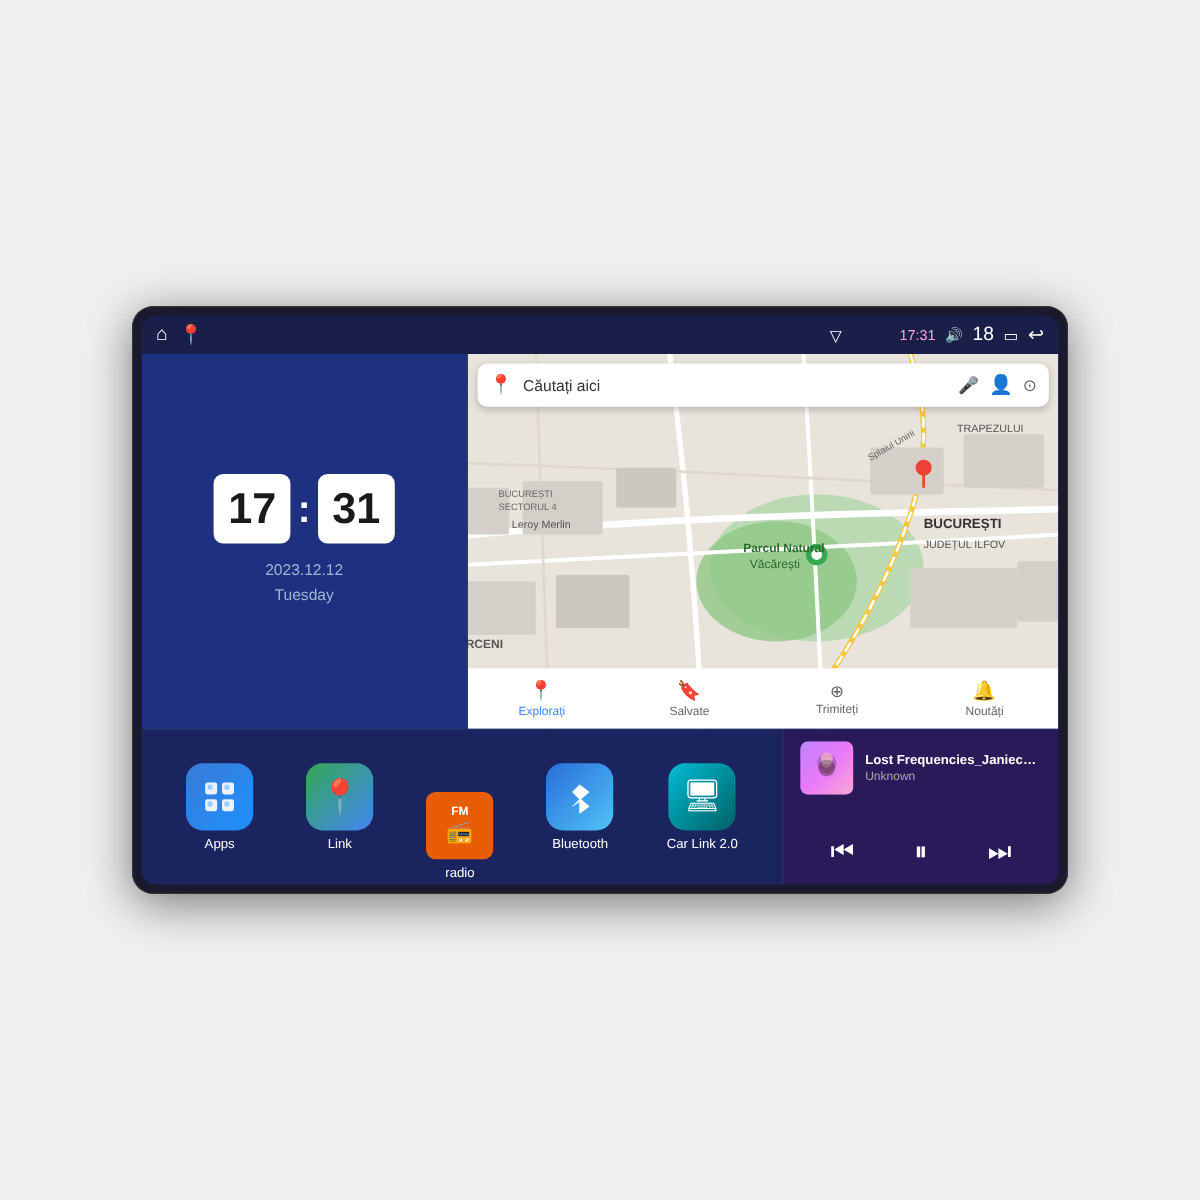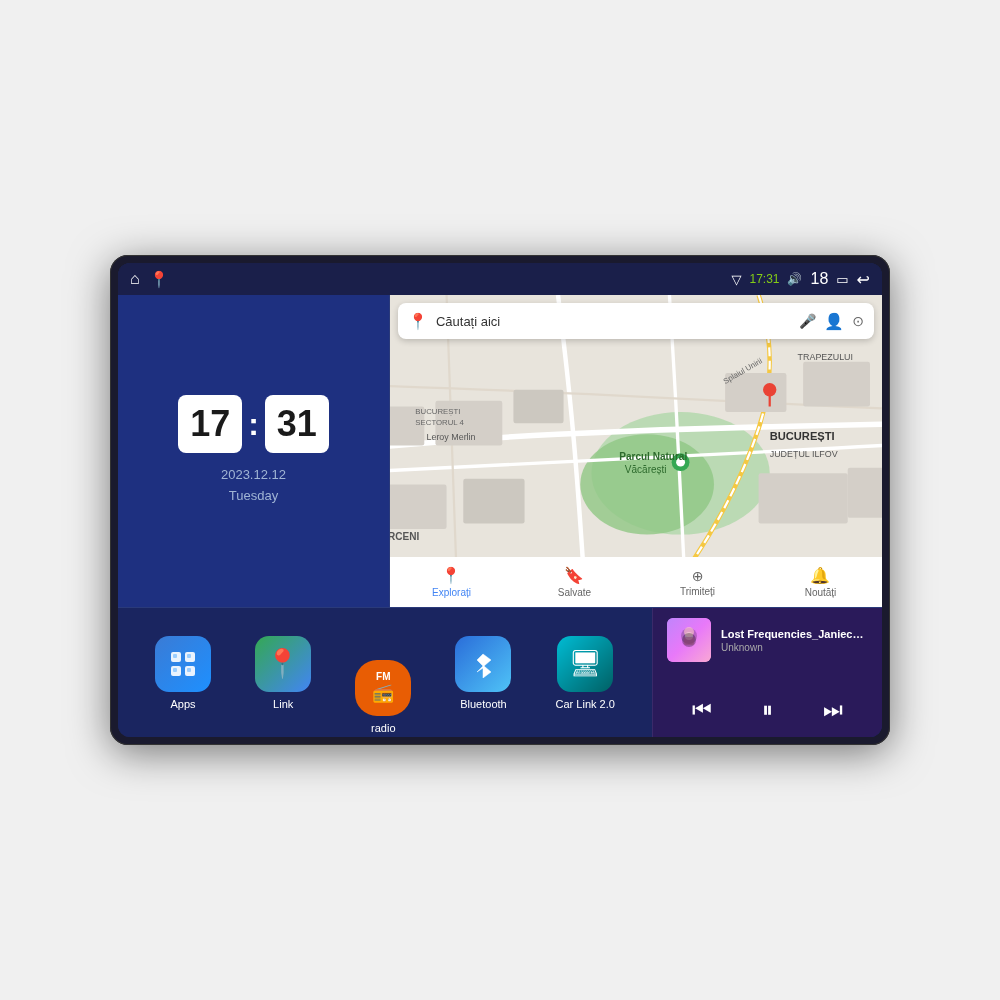--- a/index.html
+++ b/index.html
@@ -49,23 +49,24 @@
       gap: 10px;
     }
     .status-bar-right {
       display: flex;
       align-items: center;
       gap: 8px;
       font-size: 12px;
       color: #fff;
     }
     .status-time {
-      color: #84cc16;
+      color: #f9a8d4;
       font-size: 12px;
       font-weight: 500;
+      margin-left: 40px;
     }
 
     
     .main-content {
       flex: 1;
       display: flex;
       flex-direction: column;
       overflow: hidden;
     }
 
@@ -455,21 +456,21 @@
           </div>
 
           <div class="app-icon-item">
             <div class="app-icon-circle icon-maps">
               <span style="font-size:28px;">📍</span>
             </div>
             <span class="app-icon-label">Link</span>
           </div>
 
           <div class="app-icon-item">
-            <div class="app-icon-circle icon-radio" style="border-radius:22px;flex-direction:column;gap:0;margin-top:48px;">
+            <div class="app-icon-circle icon-radio" style="border-radius:8px;flex-direction:column;gap:0;margin-top:48px;">
               <span style="color:#fff;font-size:10px;font-weight:bold;">FM</span>
               <span style="font-size:18px;">📻</span>
             </div>
             <span class="app-icon-label">radio</span>
           </div>
 
           <div class="app-icon-item">
             <div class="app-icon-circle icon-bluetooth">
               <svg width="28" height="28" viewBox="0 0 28 28">
                 <path d="M14,4 L22,10 L15,16 L22,22 L14,28 L14,18 L8,22 L14,16 L8,10 L14,4Z" fill="white" stroke="white" stroke-width="0.5"></path>

